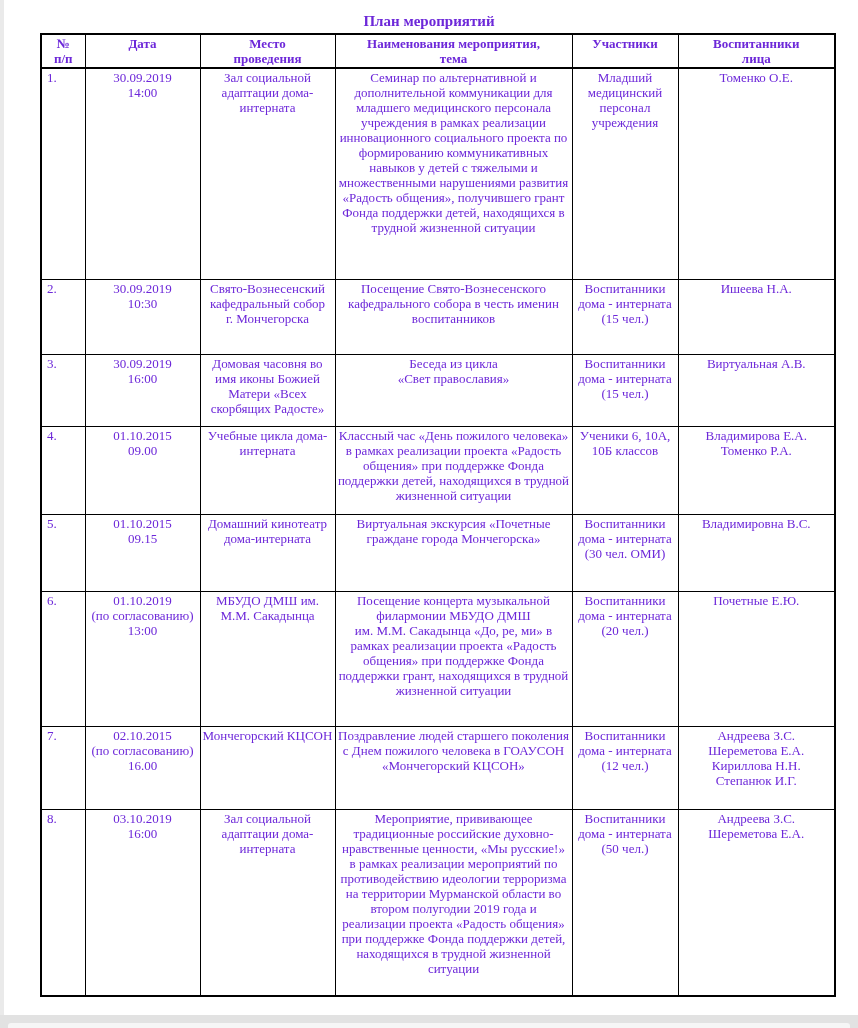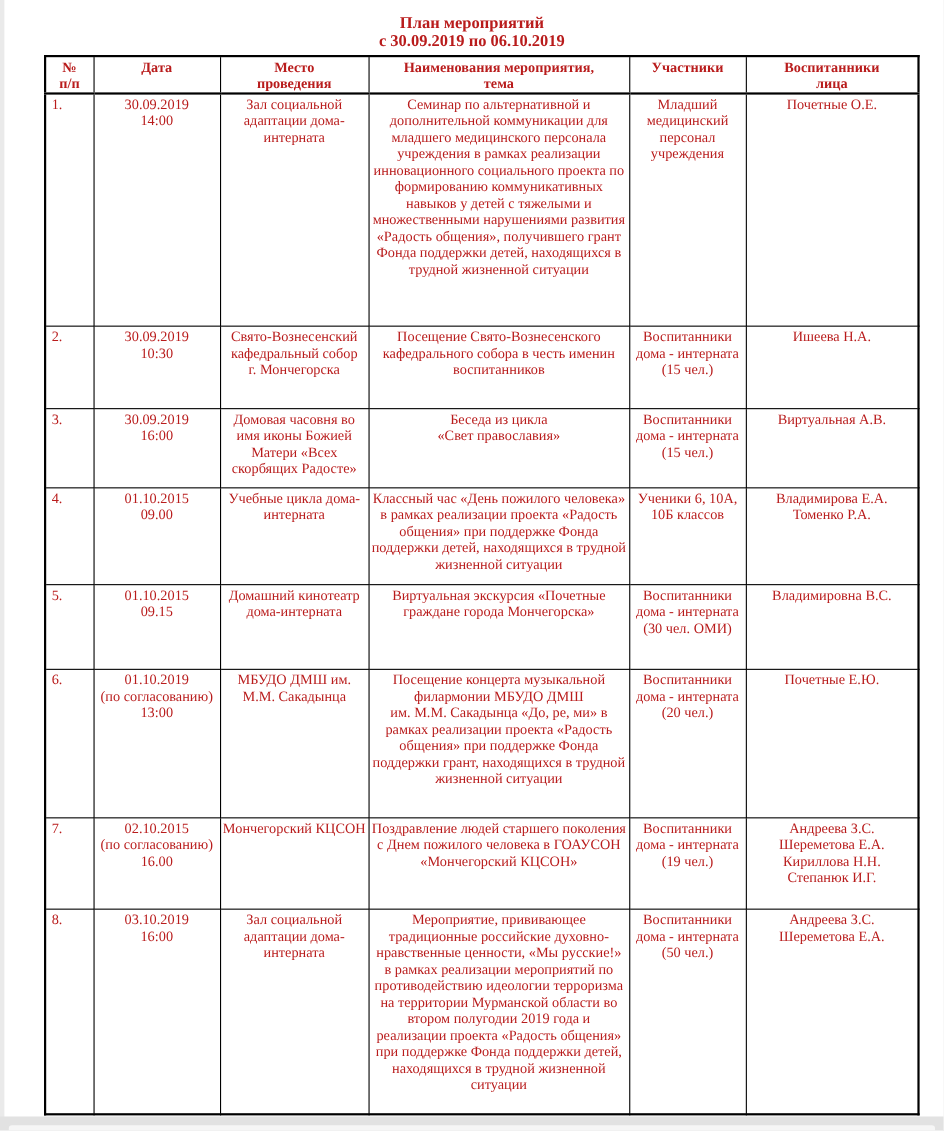--- a/index.html
+++ b/index.html
@@ -1,17 +1,17 @@
 <!DOCTYPE html>
 <html><head>
 <meta charset="utf-8">
 <style>
   html,body{margin:0;padding:0;background:#e9e9e9;}
   .canvas{position:relative;width:858px;height:1028px;background:#ffffff;overflow:hidden;
-          font-family:"Liberation Serif", serif;color:#b91c1c;}
+          font-family:"Liberation Serif", serif;color:#6d28d9;}
   .edge-left{position:absolute;left:0;top:0;width:4px;height:1016px;background:#eaeaea;}
   .bottom-gap{position:absolute;left:0;top:1015px;width:858px;height:13px;background:#e2e2e2;}
   .next-page{position:absolute;left:8px;top:1023px;width:842px;height:5px;background:#f6f6f6;border-radius:3px 3px 0 0;}
   .title{padding-top:13px;text-align:center;font-weight:bold;font-size:15px;line-height:17px;}
   table.events{border-collapse:collapse;table-layout:fixed;width:794px;margin-left:40px;margin-top:3px;
                border:2px solid #000;font-size:13px;}
   th,td{border:1px solid #000;vertical-align:top;padding:1px 2px;text-align:center;
         white-space:pre-line;line-height:15px;overflow:hidden;}
   th{font-weight:bold;border-bottom:2px solid #000;}
   td.c-num{text-align:left;padding-left:5px;}
@@ -26,21 +26,20 @@
   tbody tr:nth-child(8){height:187px;}
 </style>
 </head>
 <body>
 
 <div class="canvas">
   <div class="edge-left"></div>
 
   <div class="title">
     <div>План мероприятий</div>
-    <div>с 30.09.2019 по 06.10.2019</div>
   </div>
 
   <table class="events">
     <colgroup>
       <col style="width:44px">
         <col style="width:115px">
         <col style="width:135px">
       <col style="width:237px">
         <col style="width:106px">
         <col style="width:157px">
@@ -60,21 +59,21 @@
       </tr>
     </thead>
     <tbody>
         <tr>
     <td class="c-num">1.</td>
     <td>30.09.2019
 14:00</td>
     <td>Зал социальной адаптации дома-интерната</td>
     <td>Семинар по альтернативной и дополнительной коммуникации для младшего медицинского персонала учреждения в рамках реализации инновационного социального проекта по формированию коммуникативных навыков у детей с тяжелыми и множественными нарушениями развития «Радость общения», получившего грант Фонда поддержки детей, находящихся в трудной жизненной ситуации</td>
     <td>Младший медицинский персонал учреждения</td>
-    <td>Почетные О.Е.</td>
+    <td>Томенко О.Е.</td>
   </tr>
         <tr>
     <td class="c-num">2.</td>
     <td>30.09.2019
 10:30</td>
     <td>Свято-Вознесенский кафедральный собор
 г. Мончегорска</td>
     <td>Посещение Свято-Вознесенского кафедрального собора в честь именин воспитанников</td>
     <td>Воспитанники дома - интерната (15 чел.)</td>
     <td>Ишеева Н.А.</td>
@@ -120,21 +119,21 @@
     <td>Воспитанники дома - интерната (20 чел.)</td>
     <td>Почетные Е.Ю.</td>
   </tr>
         <tr>
     <td class="c-num">7.</td>
     <td>02.10.2015
 (по согласованию)
 16.00</td>
     <td>Мончегорский КЦСОН</td>
     <td>Поздравление людей старшего поколения с Днем пожилого человека в ГОАУСОН «Мончегорский КЦСОН»</td>
-    <td>Воспитанники дома - интерната (19 чел.)</td>
+    <td>Воспитанники дома - интерната (12 чел.)</td>
     <td>Андреева З.С.
 Шереметова Е.А.
 Кириллова Н.Н.
 Степанюк И.Г.</td>
   </tr>
         <tr>
     <td class="c-num">8.</td>
     <td>03.10.2019
 16:00</td>
     <td>Зал социальной адаптации дома-интерната</td>

